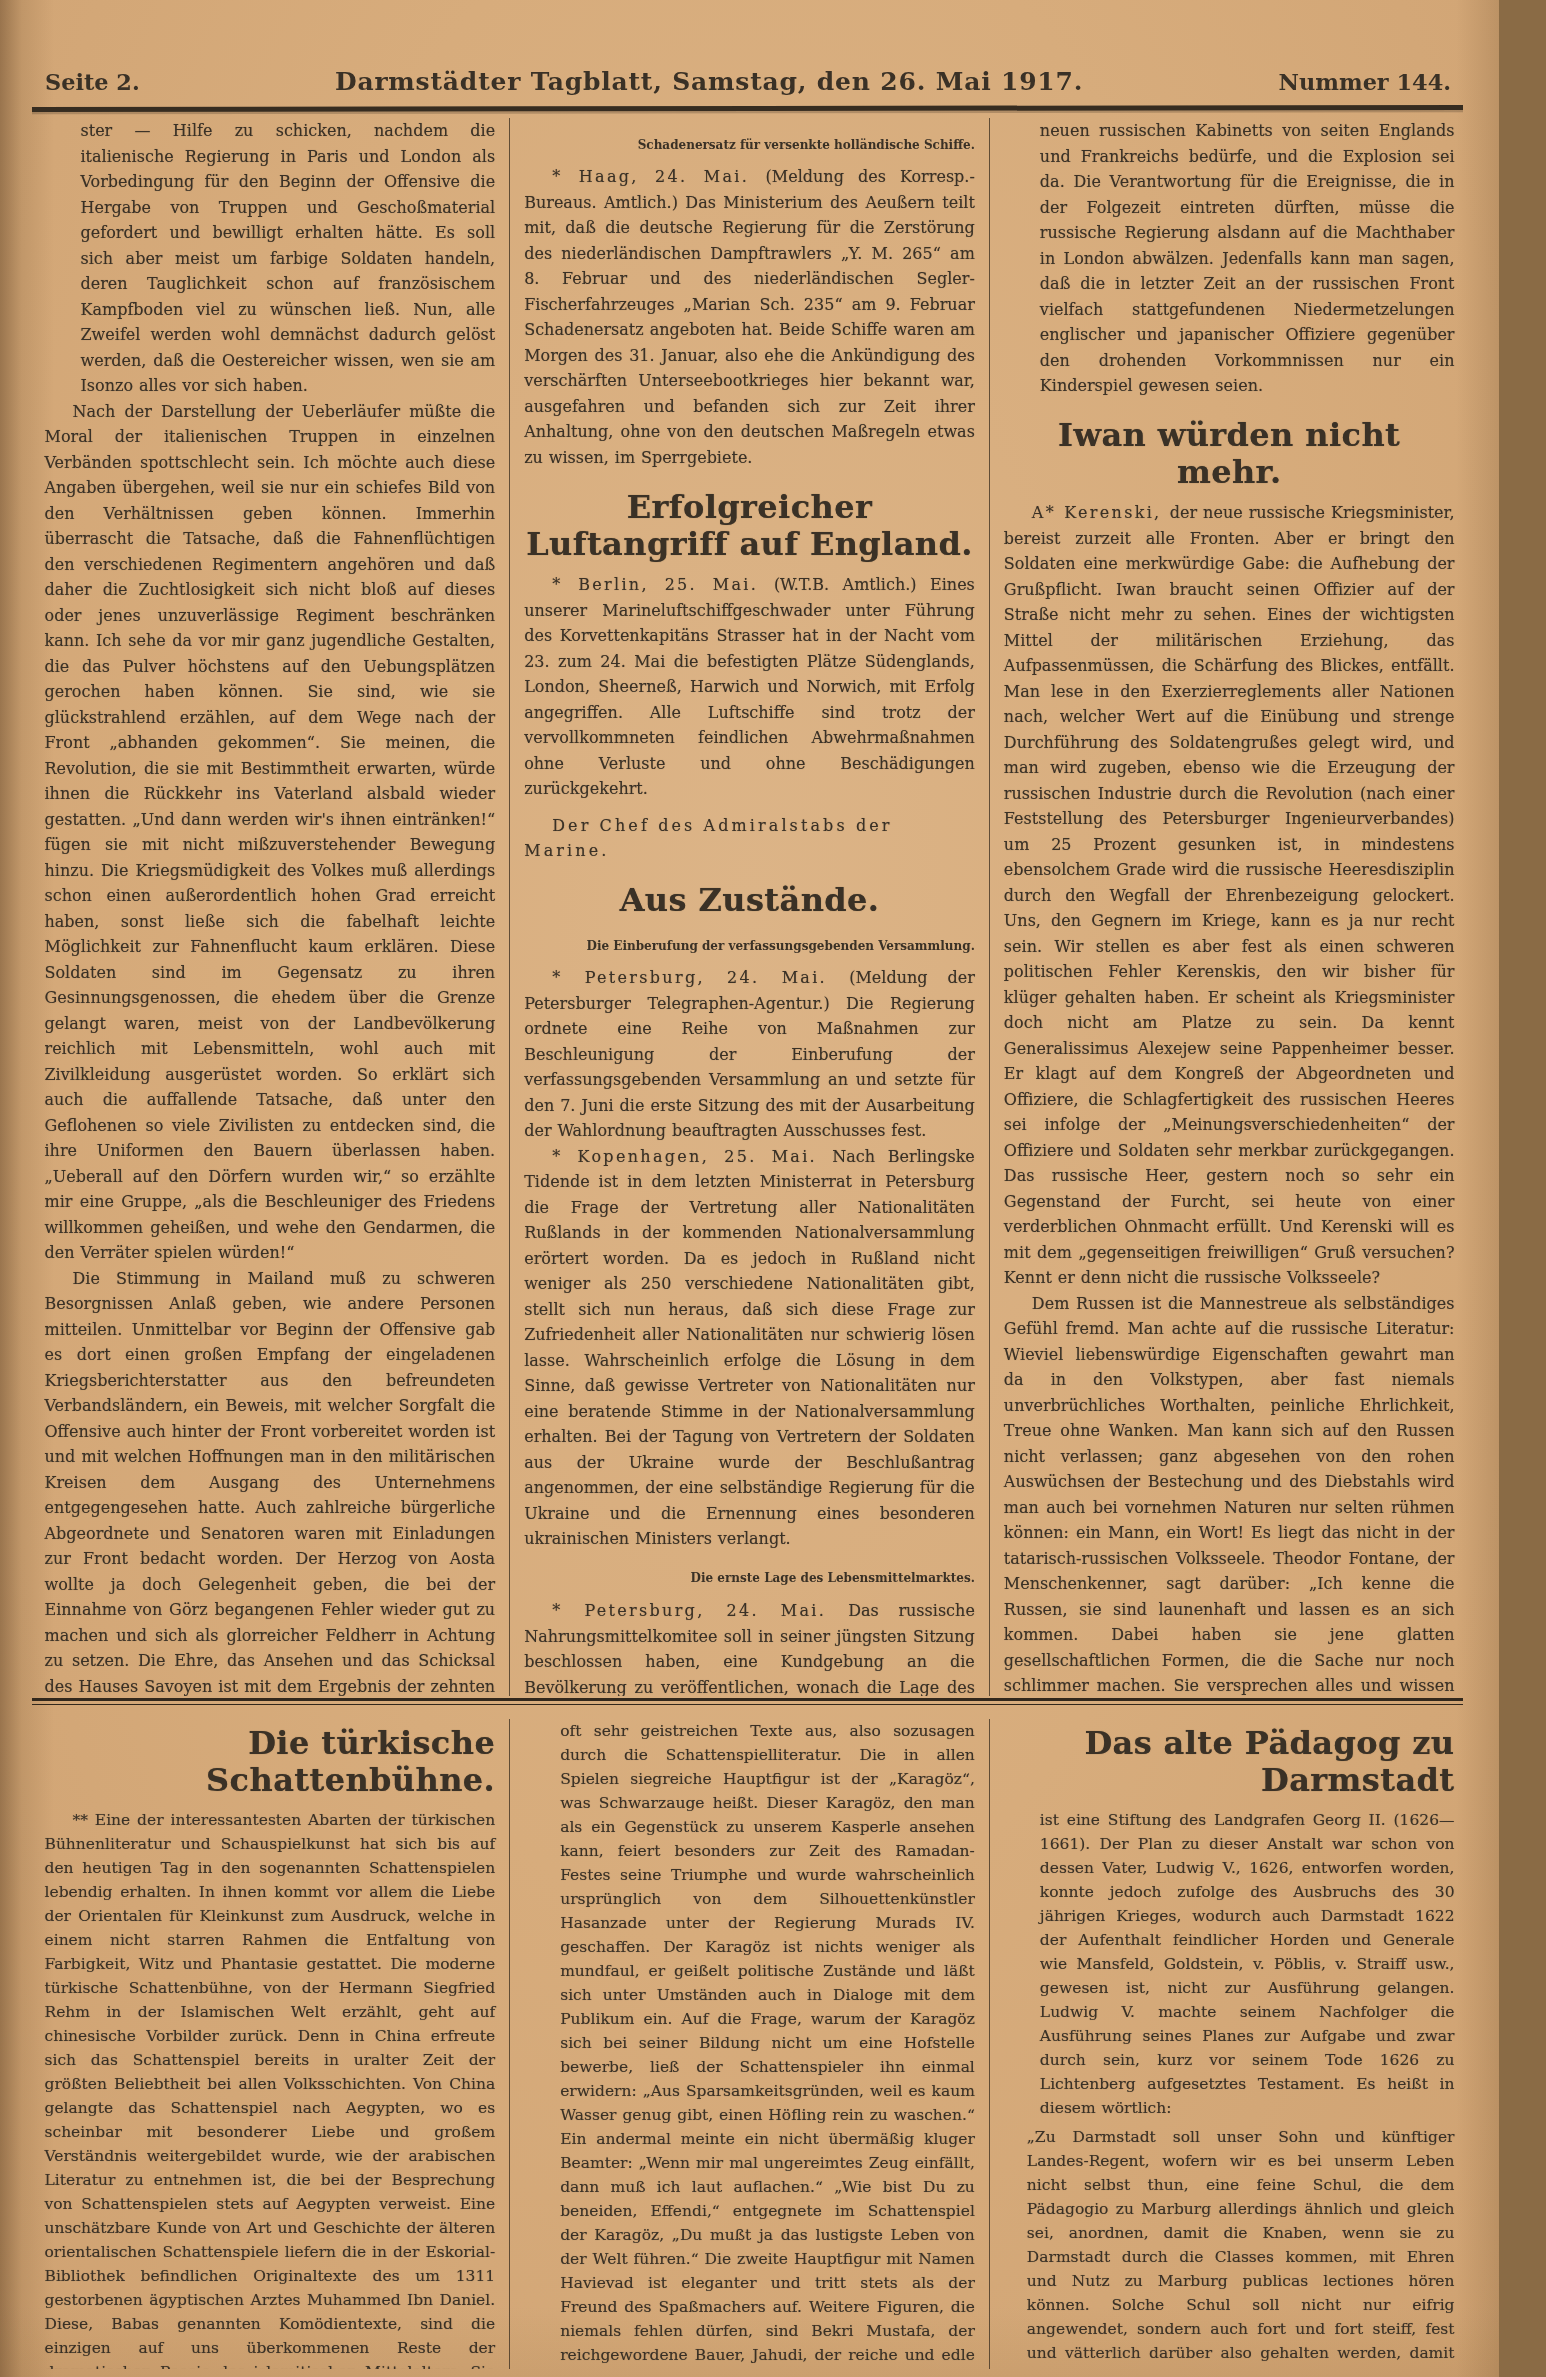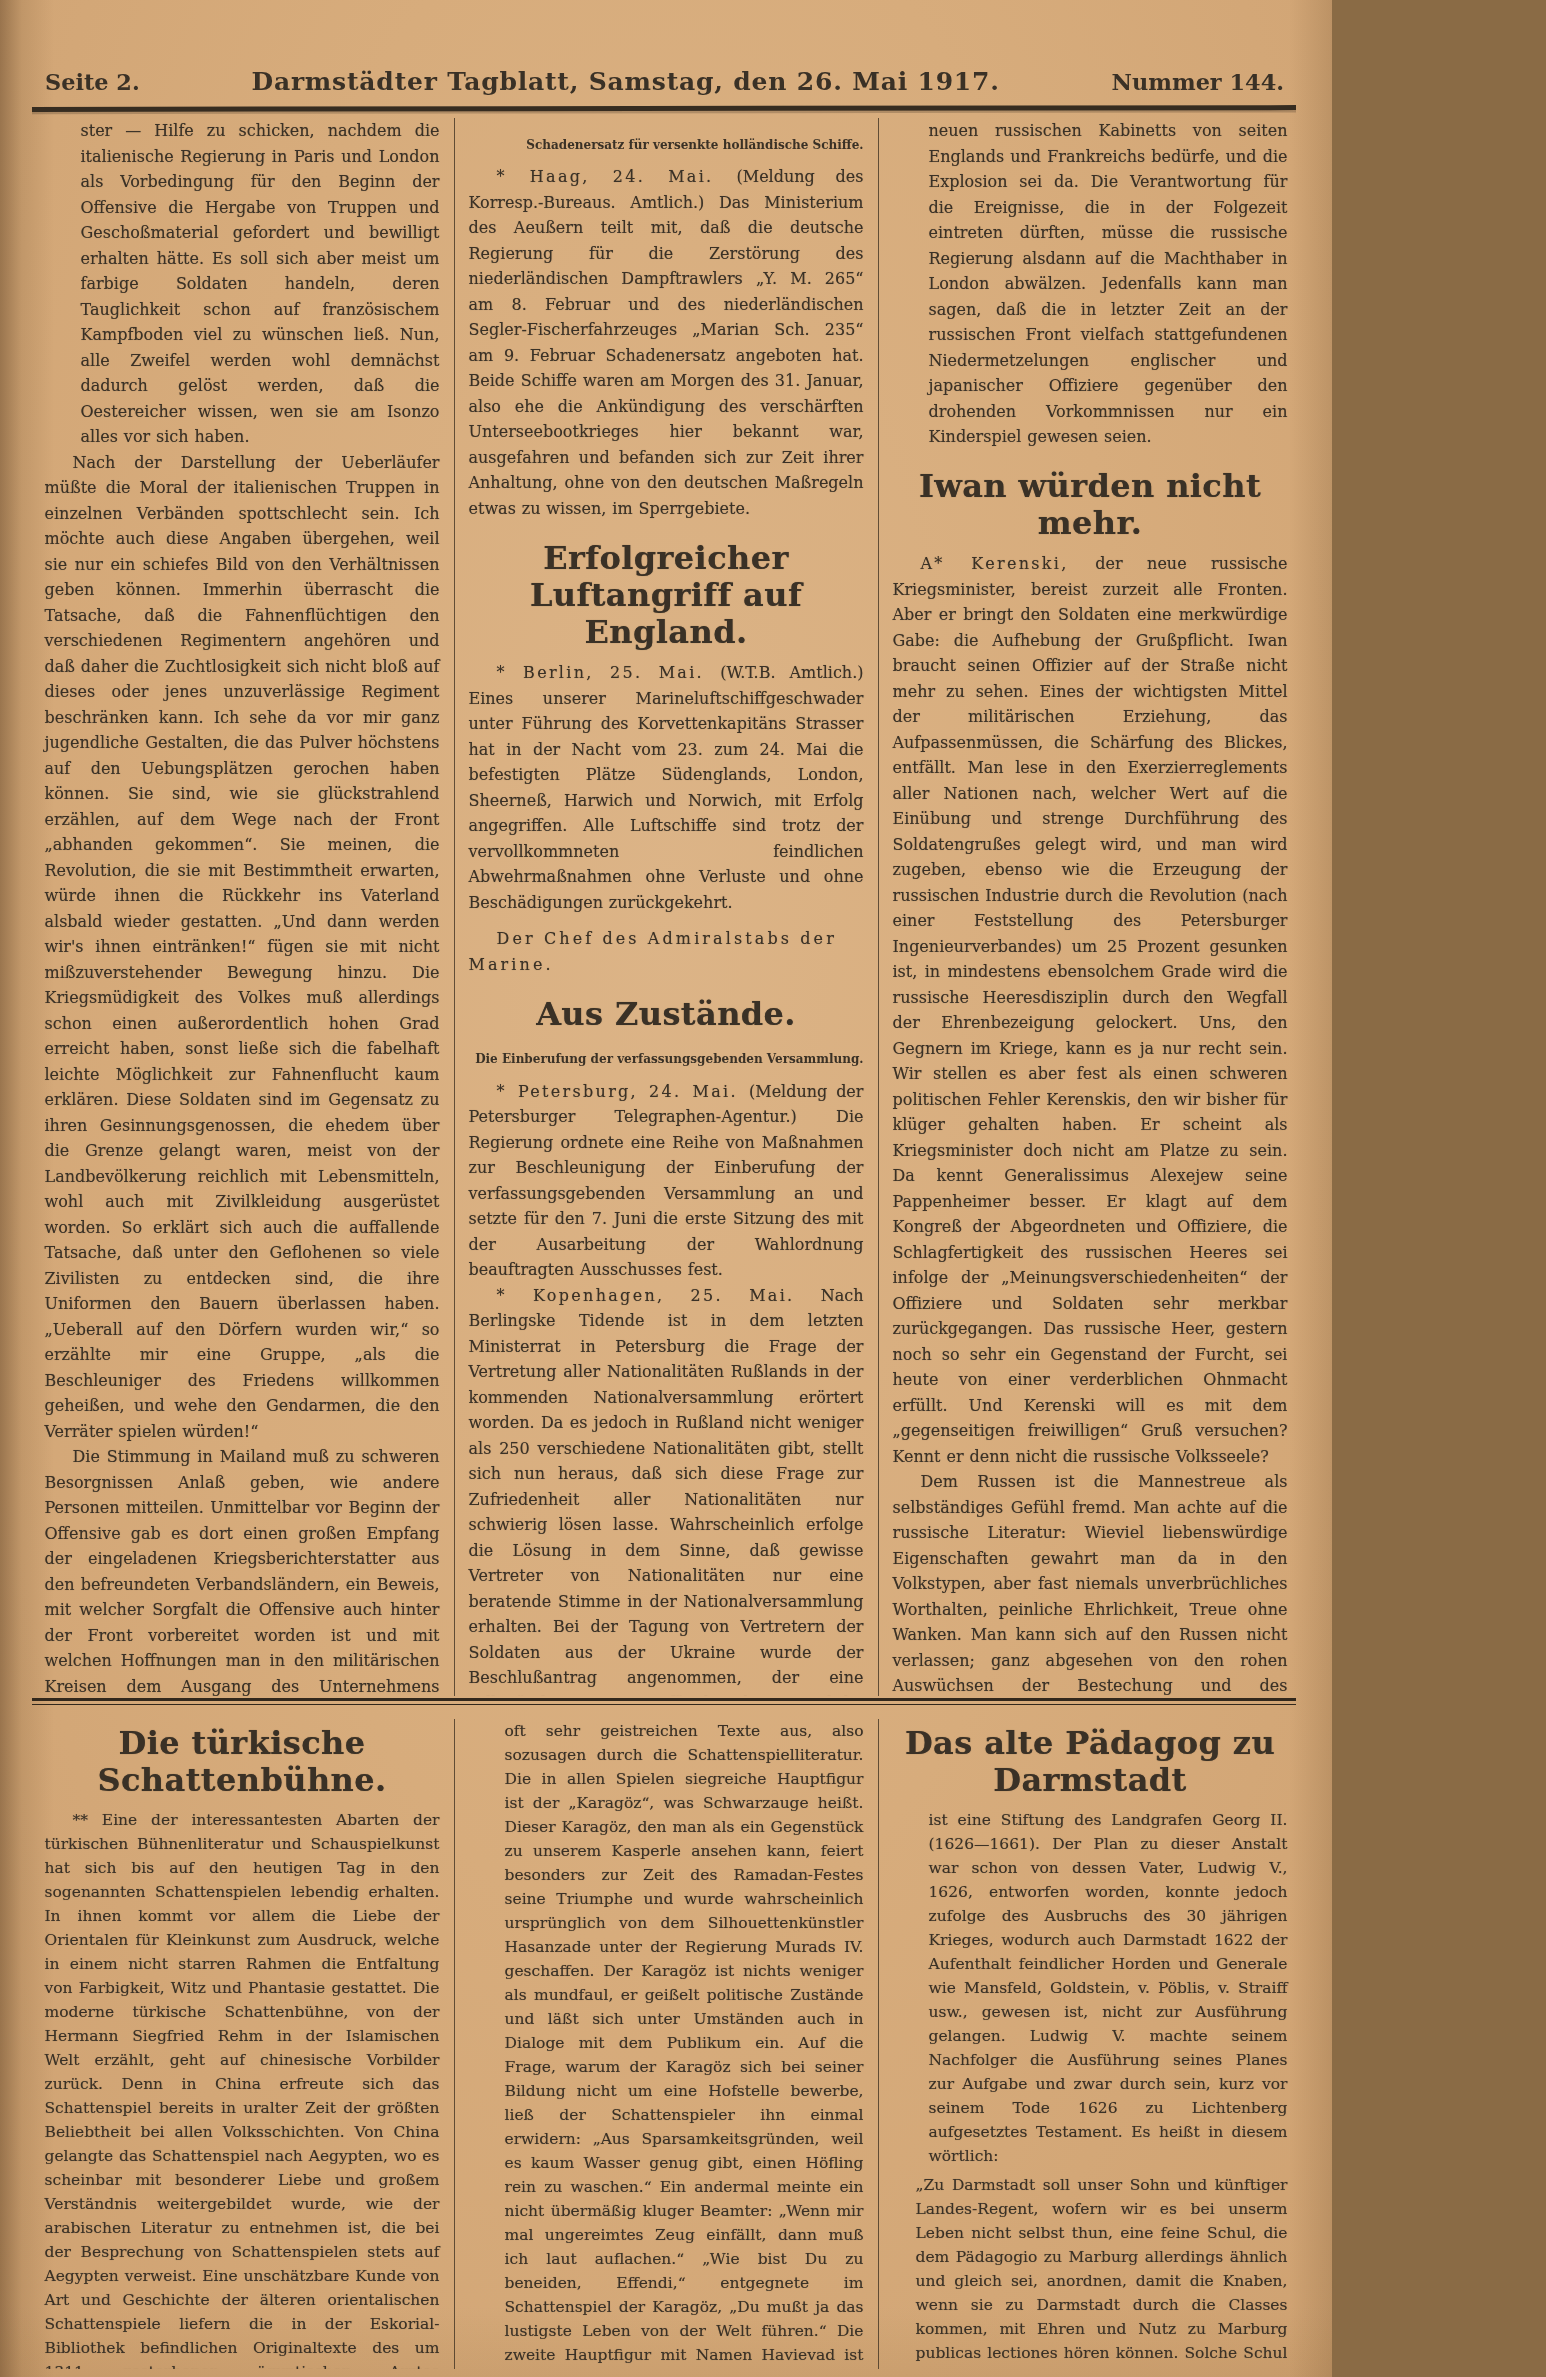--- a/index.html
+++ b/index.html
@@ -1,17 +1,17 @@
 <!DOCTYPE html>
 <html style="font-size:12.4px"><head>
 <meta charset="utf-8">
 <style>
   html,body{margin:0;padding:0;background:#8a6b45;}
   .page{
-    position:relative;width:1332px;height:2377px;overflow:hidden;
+    position:relative;width:1499px;height:2377px;overflow:hidden;
     color:#3a3126;font-family:"DejaVu Serif",serif;
     background:
       linear-gradient(90deg, rgba(84,56,28,0.45) 0px, rgba(110,78,42,0.18) 21.7px, rgba(110,78,42,0) 54px),
       linear-gradient(270deg, rgba(110,78,42,0.22) 0px, rgba(110,78,42,0) 43px),
       linear-gradient(0deg, rgba(150,110,60,0.15) 0px, rgba(150,110,60,0) 70px),
       radial-gradient(ellipse at 50% 38%, #dcb487 0%, #d7ac7c 50%, #cfa272 100%);
   }
   .masthead{
     position:absolute;top:67px;left:45px;right:48px;
     display:flex;justify-content:space-between;align-items:baseline;
@@ -42,21 +42,21 @@
     word-spacing:0.8px;
   }
   .bottom-columns .body{font-size:15.5px;line-height:24px;}
   .noindent{text-indent:0;margin-left:36px;}
   .quote{text-indent:0;padding-left:23px;margin:4.6px 0;}
   .headline{
     font-size:32px;line-height:37px;text-align:center;font-weight:bold;
     margin:18.6px 0 9.3px;letter-spacing:0.4px;
     text-shadow:0 0 0.8px rgba(40,32,22,0.6);
   }
-  .bottom-columns .headline{margin-top:6.2px;}
+  .bottom-columns .headline{margin-top:6.2px;text-align:right;}
   .subhead{
     font-size:12px;line-height:23px;text-align:right;font-weight:bold;
     margin:15.5px 0 7.7px;
   }
   .chef{
     font-size:16px;line-height:25.5px;letter-spacing:3.1px;
     text-indent:28px;margin:11px 0;
     text-shadow:0 0 0.8px rgba(58,49,38,0.45);
   }
   .lead{letter-spacing:2.3px;}

